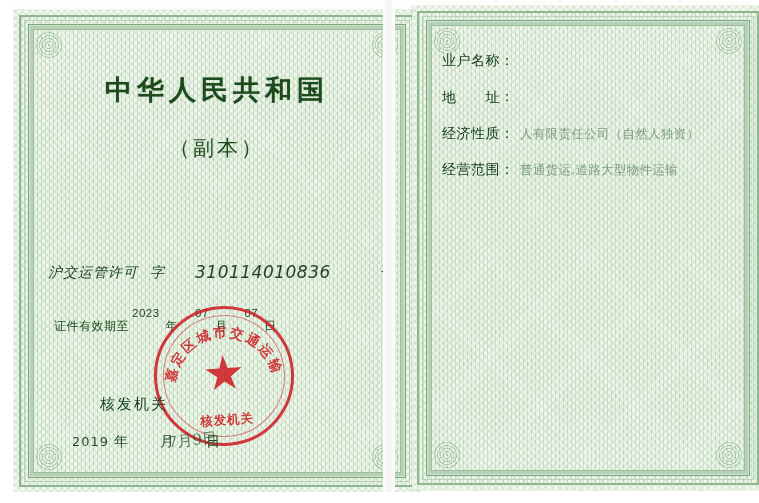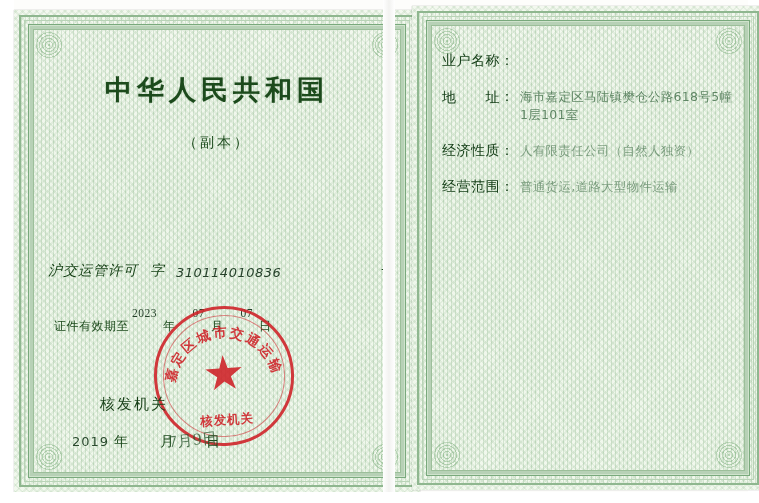--- a/index.html
+++ b/index.html
@@ -90,63 +90,64 @@
     color: #143f14;
     font-size: 34px;
     letter-spacing: 2px;
     text-shadow: 0 0 1px rgba(20,60,20,0.5);
   }
   .cn-subtitle {
     margin-top: 26px;
     text-align: center;
     font-family: "DejaVu Serif", "Liberation Serif", serif;
     color: #1c4a1c;
-    font-size: 14px;
+    font-size: 21px;
     letter-spacing: 3px;
   }
 
   .lic-no-row {
     position: absolute;
     left: 34px;
     top: 252px;
     right: 26px;
     display: flex;
     align-items: flex-end;
     font-family: "DejaVu Serif", "Liberation Serif", serif;
     color: #143f14;
     font-size: 14px;
     font-style: italic;
   }
   .lic-no-label { letter-spacing: 1px; white-space: nowrap; }
   .lic-no-zi { margin: 0 10px 0 12px; }
   .lic-no-value {
     font-family: "DejaVu Sans", "Liberation Sans", sans-serif;
     color: #26422b;
-    font-size: 13px;
+    font-size: 17px;
     letter-spacing: 0.5px;
     flex: 1;
     text-align: left;
     padding-left: 2px;
+    margin-left: 19px;
   }
   .lic-no-hao { margin-left: 4px; }
 
   .valid-row {
     position: absolute;
     left: 40px;
     top: 281px;
     right: 36px;
     display: flex;
     align-items: flex-end;
     font-family: "DejaVu Serif", "Liberation Serif", serif;
     color: #1c4a1c;
     font-size: 12px;
     letter-spacing: 0.5px;
   }
   .valid-row .val {
-    font-family: Liberation Serif, serif;
+    font-family: Liberation Sans, sans-serif;
     font-size: 11.5px;
     color: #25402a;
     margin: 16px 3px;
   }
   .valid-row .unit { margin: 0 14px 0 3px; }
 
   .issuer-row {
     position: absolute;
     left: 86px;
     top: 385px;
@@ -389,21 +390,20 @@
     <div class="right-content">
 
       <div class="field-row">
         <span class="field-label">业户名称</span>
         <span class="field-colon">：</span>
       </div>
 
       <div class="field-row multiline">
         <span class="field-label">地　　址</span>
         <span class="field-colon">：</span>
-        <span class="field-value">海市嘉定区马陆镇樊仓公路618号5幢1层101室</span>
       </div>
 
       <div class="field-row">
         <span class="field-label">经济性质</span>
         <span class="field-colon">：</span>
         <span class="field-value faded">人有限责任公司（自然人独资）</span>
       </div>
 
       <div class="field-row">
         <span class="field-label">经营范围</span>

